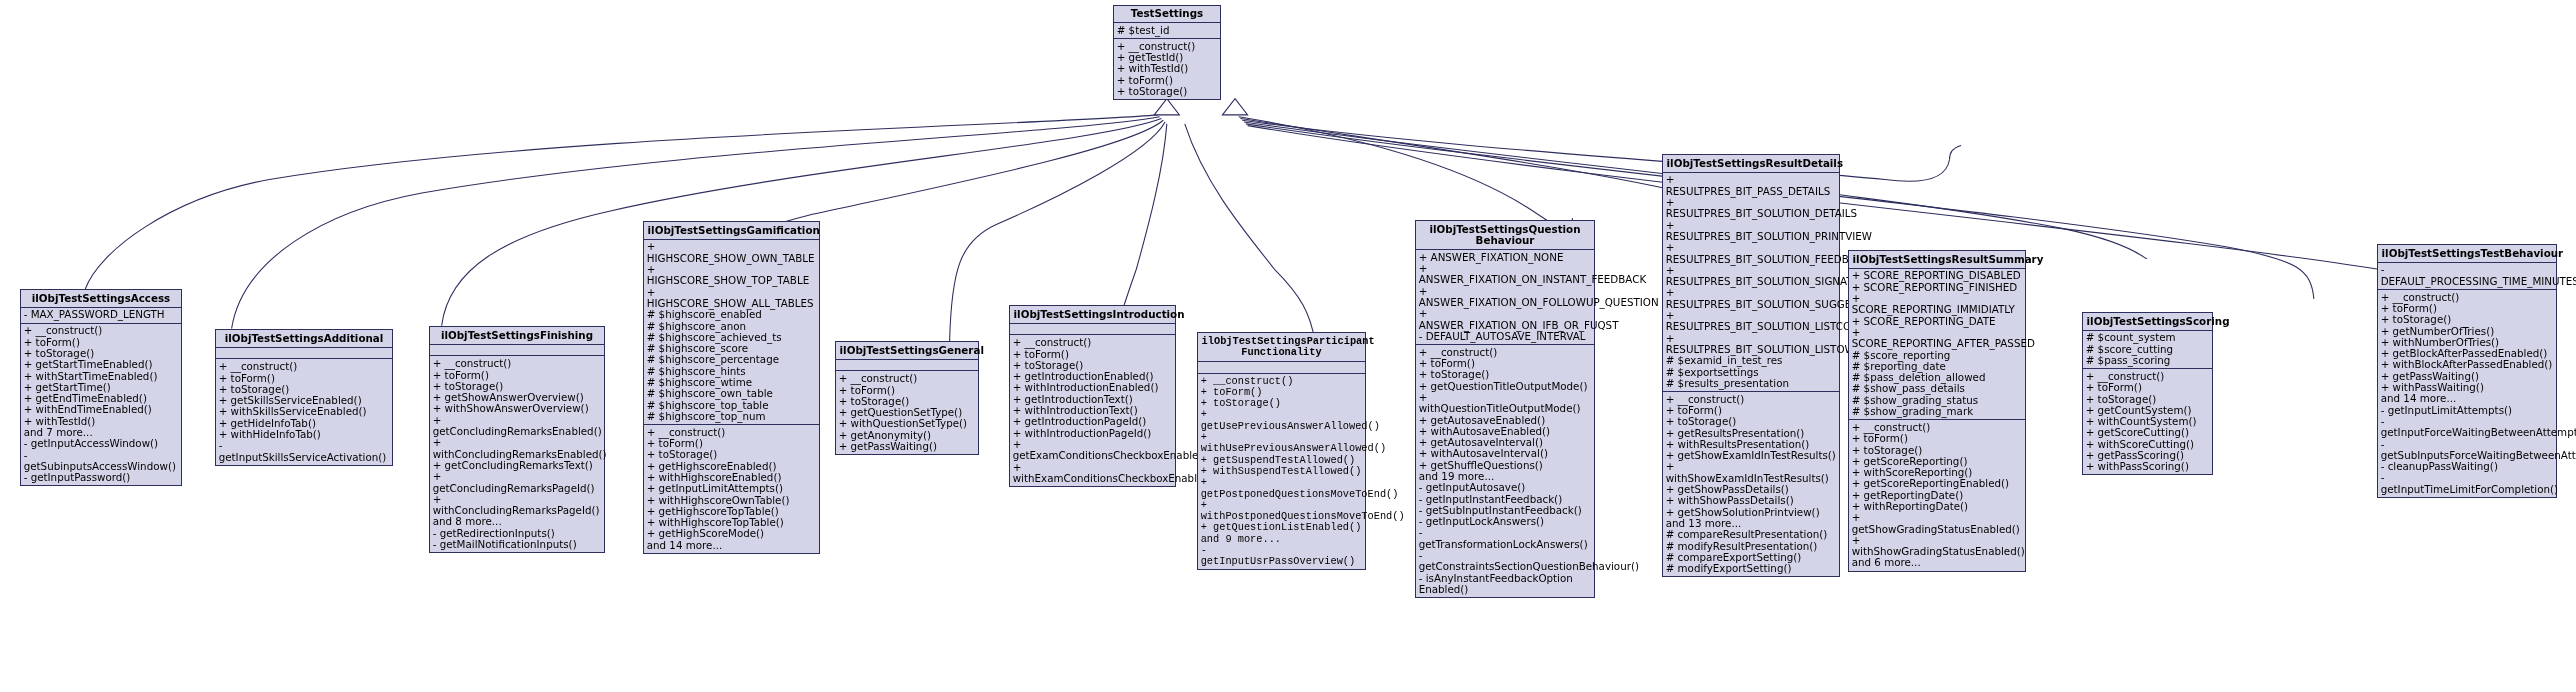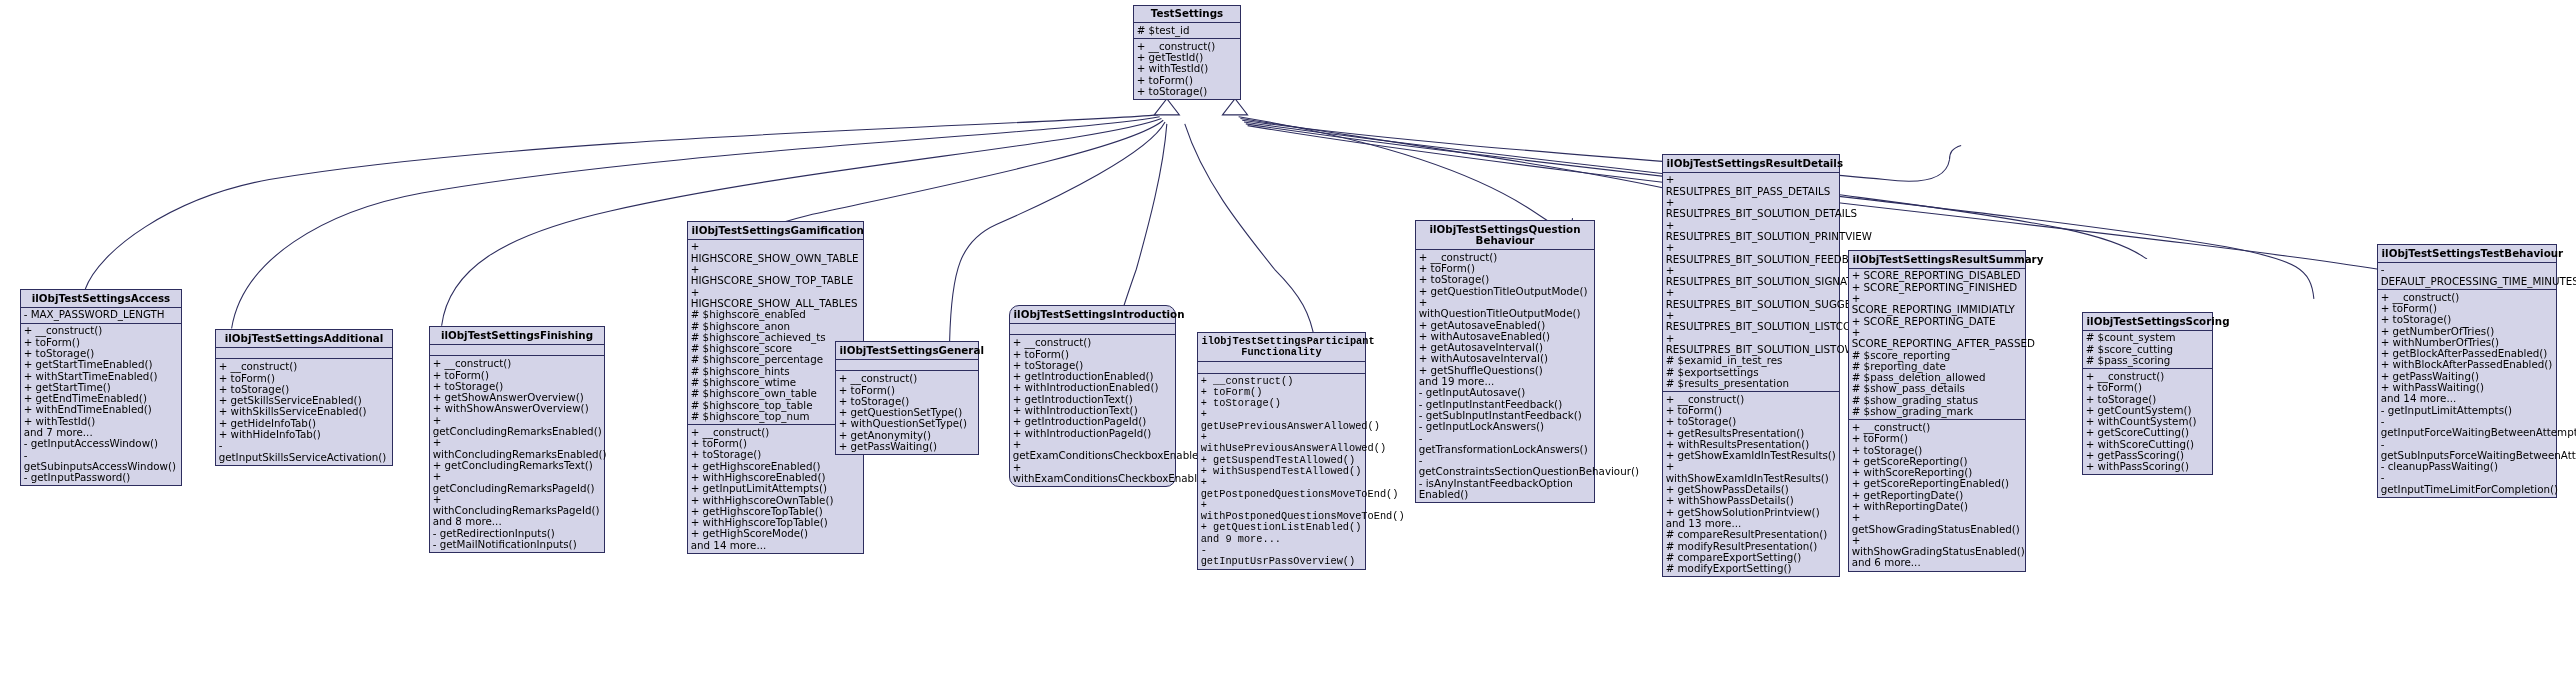--- a/index.html
+++ b/index.html
@@ -35,21 +35,21 @@
       <path d="M2172,178 C2172,170 2175,165 2185,162"></path>
       <path d="M1386,136 C1650,175 2100,215 2300,255 C2380,272 2390,290 2392,288"></path>
       <path d="M1388,138 C1700,185 2250,235 2480,275 C2560,290 2575,300 2578,333"></path>
       <path d="M1390,140 C1750,200 2400,260 2650,300 C2720,312 2740,300 2745,272"></path>
     </g>
 
     <polygon points="1286,128 1300,110 1314,128" fill="#ffffff" stroke="#2d2d5e" stroke-width="1.2"></polygon>
     <polygon points="1362,128 1376,110 1390,128" fill="#ffffff" stroke="#2d2d5e" stroke-width="1.2"></polygon>
   </svg>
 
-  <div class="uml root" style="left:1113px;top:4.5px;width:108px;margin-left:20px;">
+  <div class="uml root" style="left:1113px;top:4.5px;width:108px;">
     <div class="title">TestSettings</div>
     <div class="sect">
       <div># $test_id</div>
     </div>
     <div class="sect">
       <div>+ __construct()</div>
       <div>+ getTestId()</div>
       <div>+ withTestId()</div>
       <div>+ toForm()</div>
       <div>+ toStorage()</div>
@@ -106,21 +106,21 @@
       <div>+ withConcludingRemarksEnabled()</div>
       <div>+ getConcludingRemarksText()</div>
       <div>+ getConcludingRemarksPageId()</div>
       <div>+ withConcludingRemarksPageId()</div>
       <div>and 8 more...</div>
       <div>- getRedirectionInputs()</div>
       <div>- getMailNotificationInputs()</div>
     </div>
   </div>
 
-  <div class="uml" style="left:643px;top:221px;width:177px;margin-left:44px;">
+  <div class="uml" style="left:643px;top:221px;width:177px;">
     <div class="title">ilObjTestSettingsGamification</div>
     <div class="sect">
       <div>+ HIGHSCORE_SHOW_OWN_TABLE</div>
       <div>+ HIGHSCORE_SHOW_TOP_TABLE</div>
       <div>+ HIGHSCORE_SHOW_ALL_TABLES</div>
       <div># $highscore_enabled</div>
       <div># $highscore_anon</div>
       <div># $highscore_achieved_ts</div>
       <div># $highscore_score</div>
       <div># $highscore_percentage</div>
@@ -152,21 +152,21 @@
       <div>+ __construct()</div>
       <div>+ toForm()</div>
       <div>+ toStorage()</div>
       <div>+ getQuestionSetType()</div>
       <div>+ withQuestionSetType()</div>
       <div>+ getAnonymity()</div>
       <div>+ getPassWaiting()</div>
     </div>
   </div>
 
-  <div class="uml" style="left:1009px;top:305px;width:167px;border-radius:10px;">
+  <div class="uml" style="left:1009px;top:305px;width:167px;">
     <div class="title">ilObjTestSettingsIntroduction</div>
     <div class="sect" style="height:7.2px;"></div>
     <div class="sect">
       <div>+ __construct()</div>
       <div>+ toForm()</div>
       <div>+ toStorage()</div>
       <div>+ getIntroductionEnabled()</div>
       <div>+ withIntroductionEnabled()</div>
       <div>+ getIntroductionText()</div>
       <div>+ withIntroductionText()</div>
@@ -193,20 +193,27 @@
       <div>+ withPostponedQuestionsMoveToEnd()</div>
       <div>+ getQuestionListEnabled()</div>
       <div>and 9 more...</div>
       <div>- getInputUsrPassOverview()</div>
     </div>
   </div>
 
   <div class="uml" style="left:1415px;top:188px;width:180px;margin-top:32px;">
     <div class="title">ilObjTestSettingsQuestion
 Behaviour</div>
+    <div class="sect">
+      <div>+ ANSWER_FIXATION_NONE</div>
+      <div>+ ANSWER_FIXATION_ON_INSTANT_FEEDBACK</div>
+      <div>+ ANSWER_FIXATION_ON_FOLLOWUP_QUESTION</div>
+      <div>+ ANSWER_FIXATION_ON_IFB_OR_FUQST</div>
+      <div>- DEFAULT_AUTOSAVE_INTERVAL</div>
+    </div>
     <div class="sect">
       <div>+ __construct()</div>
       <div>+ toForm()</div>
       <div>+ toStorage()</div>
       <div>+ getQuestionTitleOutputMode()</div>
       <div>+ withQuestionTitleOutputMode()</div>
       <div>+ getAutosaveEnabled()</div>
       <div>+ withAutosaveEnabled()</div>
       <div>+ getAutosaveInterval()</div>
       <div>+ withAutosaveInterval()</div>

